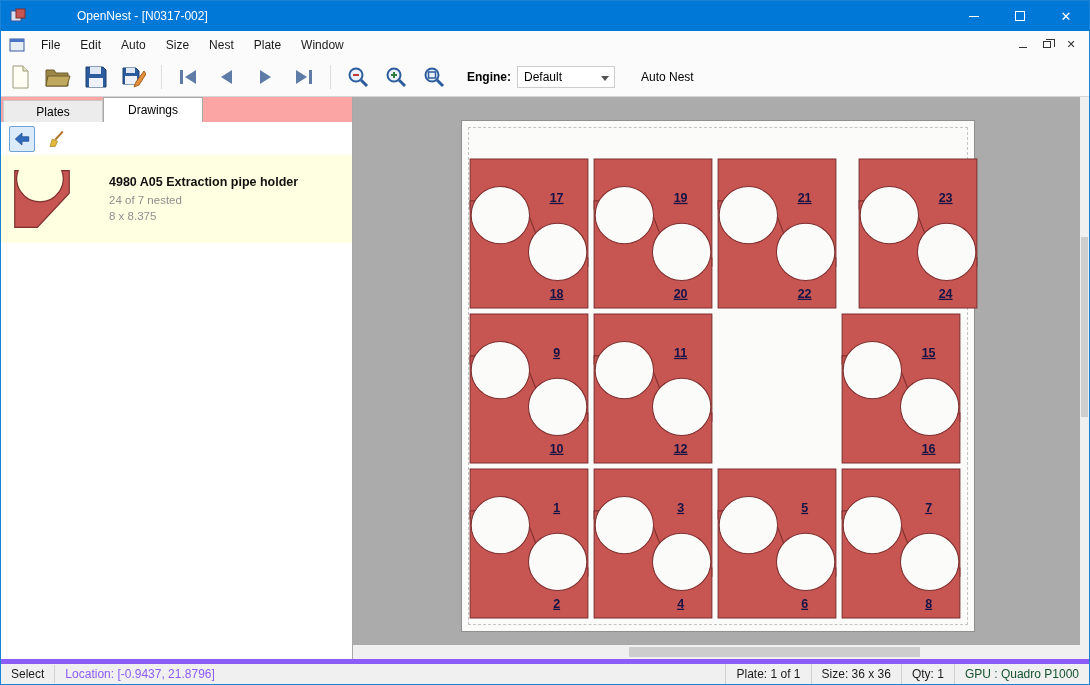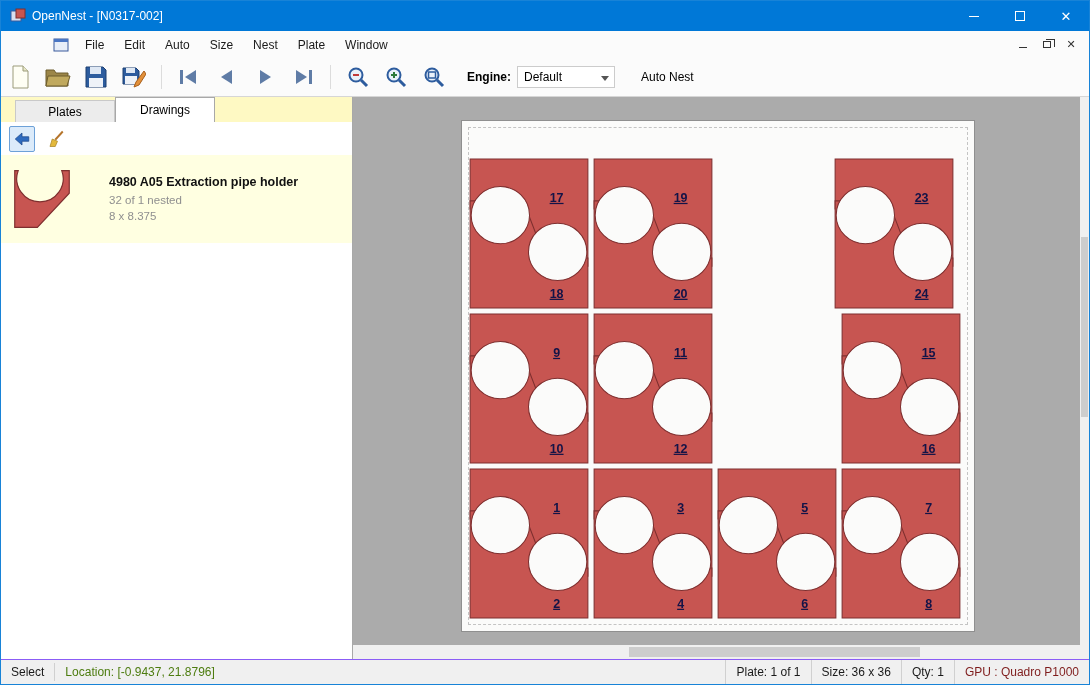--- a/index.html
+++ b/index.html
@@ -1,51 +1,51 @@
 <!DOCTYPE html>
 <html><head>
 <meta charset="utf-8">
 <style>
   * { box-sizing: border-box; margin: 0; padding: 0; }
   html,body { width:1090px; height:685px; }
   body { font-family:"Liberation Sans",sans-serif; position:relative; background:#fff; overflow:hidden; }
   .window { position:absolute; inset:0; border:1px solid #1883d7; }
 
   
-  .titlebar { position:absolute; left:0; top:0; right:0; height:30px; background:#0078D7; display:flex; align-items:center; color:#fff; }
+  .titlebar { position:absolute; left:0; top:0; right:0; height:30px; background:#0078D7; display:flex; align-items:center; color:#fff;gap:45px; }
   .app-icon { width:16px; height:16px; margin:0 6px 0 9px; }
   .window-title { font-size:12px; }
   .caption-buttons { margin-left:auto; display:flex; height:100%; }
   .cap-btn { width:46px; height:100%; display:flex; align-items:center; justify-content:center; cursor:default; }
   .glyph-min { width:10px; height:1px; background:#fff; display:block; }
   .glyph-max { width:10px; height:10px; border:1px solid #fff; display:block; }
   .glyph-close { font-size:13px; color:#fff; line-height:1; }
 
   
-  .menubar { position:absolute; left:0; top:30px; right:0; height:27px; background:#fbfbfb; display:flex; align-items:center;padding-left:44px; }
+  .menubar { position:absolute; left:0; top:30px; right:0; height:27px; background:#fbfbfb; display:flex; align-items:center; }
   .mdi-doc-icon { width:16px; height:14px; margin:0 6px 0 8px; }
   .menu-item { font-size:12px; color:#1a1a1a; padding:5px 10px; cursor:default; }
   .mdi-ctrls { margin-left:auto; display:flex; align-items:center; padding-right:6px; }
   .mdi-btn { width:24px; height:20px; display:flex; align-items:center; justify-content:center; color:#333; font-size:11px; cursor:default; }
   .mdi-min { width:8px; height:1px; background:#333; display:block; margin-top:6px; }
   .mdi-restore { width:8px; height:7px; border:1px solid #333; display:block; position:relative; }
   .mdi-restore::before { content:""; position:absolute; left:2px; top:-3px; width:8px; height:7px; border:1px solid #333; border-bottom:none; border-left:none; }
 
   
   .toolbar { position:absolute; left:0; top:57px; right:0; height:39px; background:#fbfbfb; border-bottom:1px solid #d6d6d6; display:flex; align-items:center; }
   .tb-btn { width:32px; height:32px; display:flex; align-items:center; justify-content:center; border:1px solid transparent; border-radius:2px; margin:0 3px; cursor:default; }
   .tb-sep { width:1px; height:24px; background:#dcdcdc; margin:0 8px; }
   .engine-label { font-weight:bold; font-size:12px; margin:0 6px 0 14px; }
   .engine-select { width:98px; height:22px; border:1px solid #cccccc; background:#fff; font-size:12px; display:flex; align-items:center; padding:0 6px; position:relative; cursor:default; }
   .engine-select .chev { position:absolute; right:5px; top:9px; width:0; height:0; border-left:4px solid transparent; border-right:4px solid transparent; border-top:5px solid #555; }
   .auto-nest { font-size:12px; margin-left:18px; padding:6px 8px; cursor:default; }
 
   
   .sidebar { position:absolute; left:0; top:96px; width:352px; bottom:25px; background:#fff; border-right:1px solid #a8a8a8; }
-  .tabstrip { height:25px; background:#fef9c3; display:flex; align-items:flex-end; padding-left:14px; }
+  .tabstrip { height:25px; background:#fca5a5; display:flex; align-items:flex-end; padding-left:2px; }
   .tab { width:100px; height:22px; display:flex; align-items:center; justify-content:center; font-size:12px; background:#ececec; border:1px solid #c9c9c9; border-bottom:none; cursor:default; }
   .tab.active { background:#fff; height:25px; position:relative; z-index:2; border-color:#a8a8a8; }
   .panel-toolbar { height:33px; display:flex; align-items:center; padding:0 8px; gap:8px; background:#fff; }
   .mini-btn { width:26px; height:26px; display:flex; align-items:center; justify-content:center; border:1px solid transparent; border-radius:2px; cursor:default; }
   .mini-btn.selected { background:#dcebfa; border-color:#6da1d8; }
   .drawing-item { height:88px; background:#FFFFE1; display:flex; align-items:center; padding:4px 12px; cursor:default; }
   .thumb-box { width:58px; display:flex; align-items:center; justify-content:center; }
   .drawing-text { margin-left:38px; }
   .drawing-title { font-size:12.5px; font-weight:bold; color:#111; margin-bottom:3px; }
   .drawing-meta { font-size:11.5px; color:#8f8f8f; line-height:16px; }
@@ -56,27 +56,27 @@
   .plate-sheet { position:absolute; left:108px; top:23px; width:514px; height:512px; background:#fbfbfa; border:1px solid #8f8f8f;padding-left:17px; }
   .plate-sheet::before { content:""; position:absolute; inset:6px; border:1px dashed #c4c4c4; pointer-events:none; }
   .tile { position:absolute; width:124px; height:155px; }
   .vscroll { position:absolute; right:0; top:0; width:9px; bottom:14px; background:#f0f0f0; }
   .vscroll .thumb { position:absolute; left:1px; right:1px; top:140px; height:180px; background:#cdcdcd; }
   .hscroll { position:absolute; left:0; right:9px; bottom:0; height:14px; background:#f0f0f0; }
   .hscroll .thumb { position:absolute; top:2px; bottom:2px; left:38%; width:40%; background:#cdcdcd; }
   .scroll-corner { position:absolute; right:0; bottom:0; width:9px; height:14px; background:#f0f0f0; }
 
   
-  .statusbar { position:absolute; left:0; right:0; bottom:0; height:25px; background:#f0f0f0; border-top:1px solid #8b5cf6; display:flex; align-items:center; font-size:12px; color:#1a1a1a; }
+  .statusbar { position:absolute; left:0; right:0; bottom:0; height:25px; background:#f0f0f0; border-top:5px solid #8b5cf6; display:flex; align-items:center; font-size:12px; color:#1a1a1a; }
   .sb-cell { padding:0 10px; height:18px; display:flex; align-items:center; }
   .sb-sep { width:1px; height:18px; background:#d0d0d0; }
-  .sb-location { color:#4d7c0f; }
+  .sb-location { color:#8b5cf6; }
   .sb-right { margin-left:auto; display:flex; align-items:flex-start; height:100%; }
   .sb-right .sb-cell { border-left:1px solid #d0d0d0; height:100%; }
-  .sb-gpu { color:#7f1d1d; }
+  .sb-gpu { color:#14532d; }
 </style>
 <title>OpenNest - [N0317-002]</title></head>
 <body>
 
 <div class="window">
 
   <div class="titlebar">
     <svg class="app-icon" viewBox="0 0 16 16">
       <rect x="1" y="3" width="10" height="10" fill="#d8dff0" stroke="#3a5a9c"></rect>
       <rect x="6" y="1" width="9" height="9" fill="#C75551" stroke="#7e2f2f"></rect>
@@ -221,21 +221,21 @@
       </div>
     </div>
     <div class="drawing-item">
       <div class="thumb-box">
         <svg width="56" height="58" viewBox="0 0 96 100">
           <path d="M 1,1 L 7,1 A 40,40 0 1,0 82,1 L 95,1 L 95,40 L 40,99 L 1,99 Z" fill="#C75551" stroke="#7e2f2f" stroke-width="2"></path>
         </svg>
       </div>
       <div class="drawing-text">
         <div class="drawing-title">4980 A05 Extraction pipe holder</div>
-        <div class="drawing-meta">32 of 1 nested</div>
+        <div class="drawing-meta">24 of 7 nested</div>
         <div class="drawing-meta">8 x 8.375</div>
       </div>
     </div>
   </div>
 
   <div class="canvas-wrap">
     <div class="canvas-area">
       <div class="plate-sheet">
           <div class="tile" style="left: 5px; top: 35px;"><svg width="124" height="155" viewBox="0 0 119 152" preserveAspectRatio="none">
               <path d="M 3,3 L 116,3 L 116,108 L 65,108 L 44,52 L 3,52 Z" fill="#C75551" stroke="#7e2f2f" stroke-width="1"></path>
@@ -246,21 +246,29 @@
               <text x="86" y="139" text-anchor="middle" font-size="12" font-weight="bold" fill="#131347" text-decoration="underline">18</text>
             </svg></div>
           <div class="tile" style="left: 129px; top: 35px;"><svg width="124" height="155" viewBox="0 0 119 152" preserveAspectRatio="none">
               <path d="M 3,3 L 116,3 L 116,108 L 65,108 L 44,52 L 3,52 Z" fill="#C75551" stroke="#7e2f2f" stroke-width="1"></path>
               <path d="M 3,3 L 116,3 L 116,108 L 65,108 L 44,52 L 3,52 Z" transform="rotate(180 59.5 76)" fill="#C75551" stroke="#7e2f2f" stroke-width="1"></path>
               <circle cx="32" cy="58" r="28" fill="#fbfbfa" stroke="#7e2f2f" stroke-width="1"></circle>
               <circle cx="87" cy="94" r="28" fill="#fbfbfa" stroke="#7e2f2f" stroke-width="1"></circle>
               <text x="86" y="45" text-anchor="middle" font-size="12" font-weight="bold" fill="#131347" text-decoration="underline">19</text>
               <text x="86" y="139" text-anchor="middle" font-size="12" font-weight="bold" fill="#131347" text-decoration="underline">20</text>
             </svg></div>
-          <div class="tile" style="left: 370px; top: 35px; text-decoration: underline;"><svg width="124" height="155" viewBox="0 0 119 152" preserveAspectRatio="none">
+          <div class="tile" style="left: 253px; top: 35px;"><svg width="124" height="155" viewBox="0 0 119 152" preserveAspectRatio="none">
+              <path d="M 3,3 L 116,3 L 116,108 L 65,108 L 44,52 L 3,52 Z" fill="#C75551" stroke="#7e2f2f" stroke-width="1"></path>
+              <path d="M 3,3 L 116,3 L 116,108 L 65,108 L 44,52 L 3,52 Z" transform="rotate(180 59.5 76)" fill="#C75551" stroke="#7e2f2f" stroke-width="1"></path>
+              <circle cx="32" cy="58" r="28" fill="#fbfbfa" stroke="#7e2f2f" stroke-width="1"></circle>
+              <circle cx="87" cy="94" r="28" fill="#fbfbfa" stroke="#7e2f2f" stroke-width="1"></circle>
+              <text x="86" y="45" text-anchor="middle" font-size="12" font-weight="bold" fill="#131347" text-decoration="underline">21</text>
+              <text x="86" y="139" text-anchor="middle" font-size="12" font-weight="bold" fill="#131347" text-decoration="underline">22</text>
+            </svg></div>
+          <div class="tile" style="left: 394px; top: 35px; text-decoration: underline;"><svg width="124" height="155" viewBox="0 0 119 152" preserveAspectRatio="none">
               <path d="M 3,3 L 116,3 L 116,108 L 65,108 L 44,52 L 3,52 Z" fill="#C75551" stroke="#7e2f2f" stroke-width="1"></path>
               <path d="M 3,3 L 116,3 L 116,108 L 65,108 L 44,52 L 3,52 Z" transform="rotate(180 59.5 76)" fill="#C75551" stroke="#7e2f2f" stroke-width="1"></path>
               <circle cx="32" cy="58" r="28" fill="#fbfbfa" stroke="#7e2f2f" stroke-width="1"></circle>
               <circle cx="87" cy="94" r="28" fill="#fbfbfa" stroke="#7e2f2f" stroke-width="1"></circle>
               <text x="86" y="45" text-anchor="middle" font-size="12" font-weight="bold" fill="#131347" text-decoration="underline">23</text>
               <text x="86" y="139" text-anchor="middle" font-size="12" font-weight="bold" fill="#131347" text-decoration="underline">24</text>
             </svg></div>
           <div class="tile" style="left: 5px; top: 190px;"><svg width="124" height="155" viewBox="0 0 119 152" preserveAspectRatio="none">
               <path d="M 3,3 L 116,3 L 116,108 L 65,108 L 44,52 L 3,52 Z" fill="#C75551" stroke="#7e2f2f" stroke-width="1"></path>
               <path d="M 3,3 L 116,3 L 116,108 L 65,108 L 44,52 L 3,52 Z" transform="rotate(180 59.5 76)" fill="#C75551" stroke="#7e2f2f" stroke-width="1"></path>

